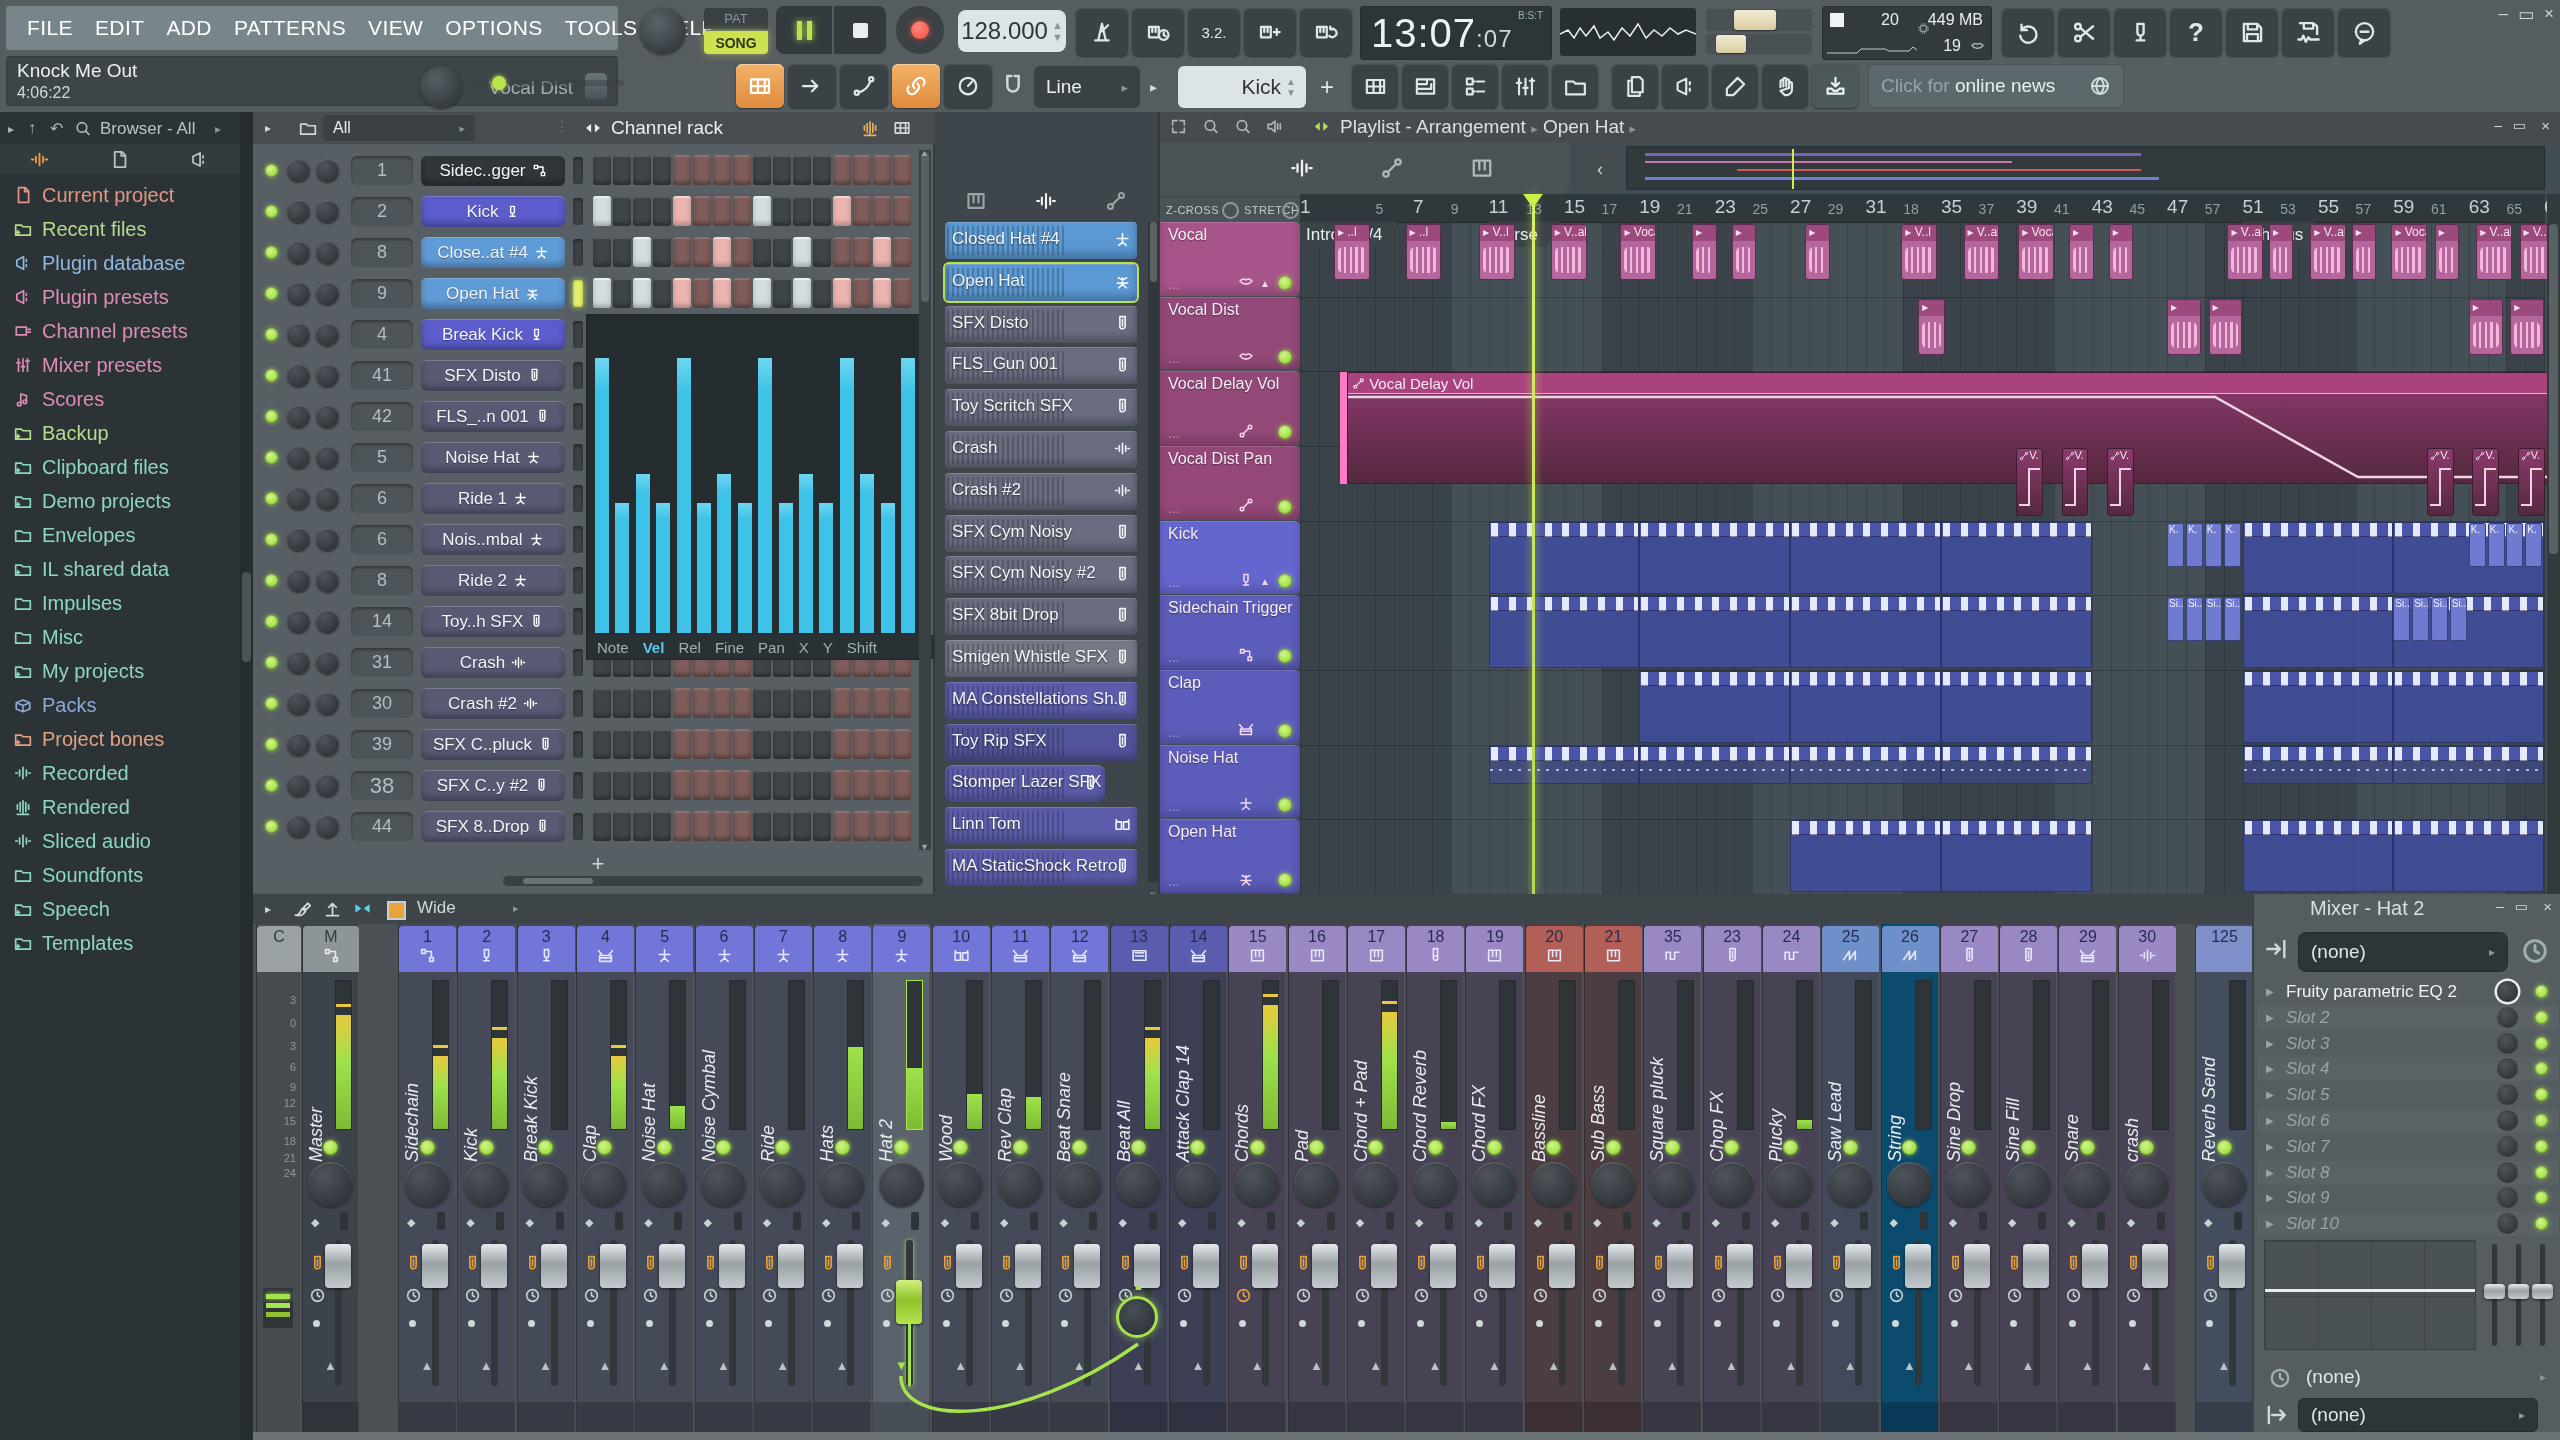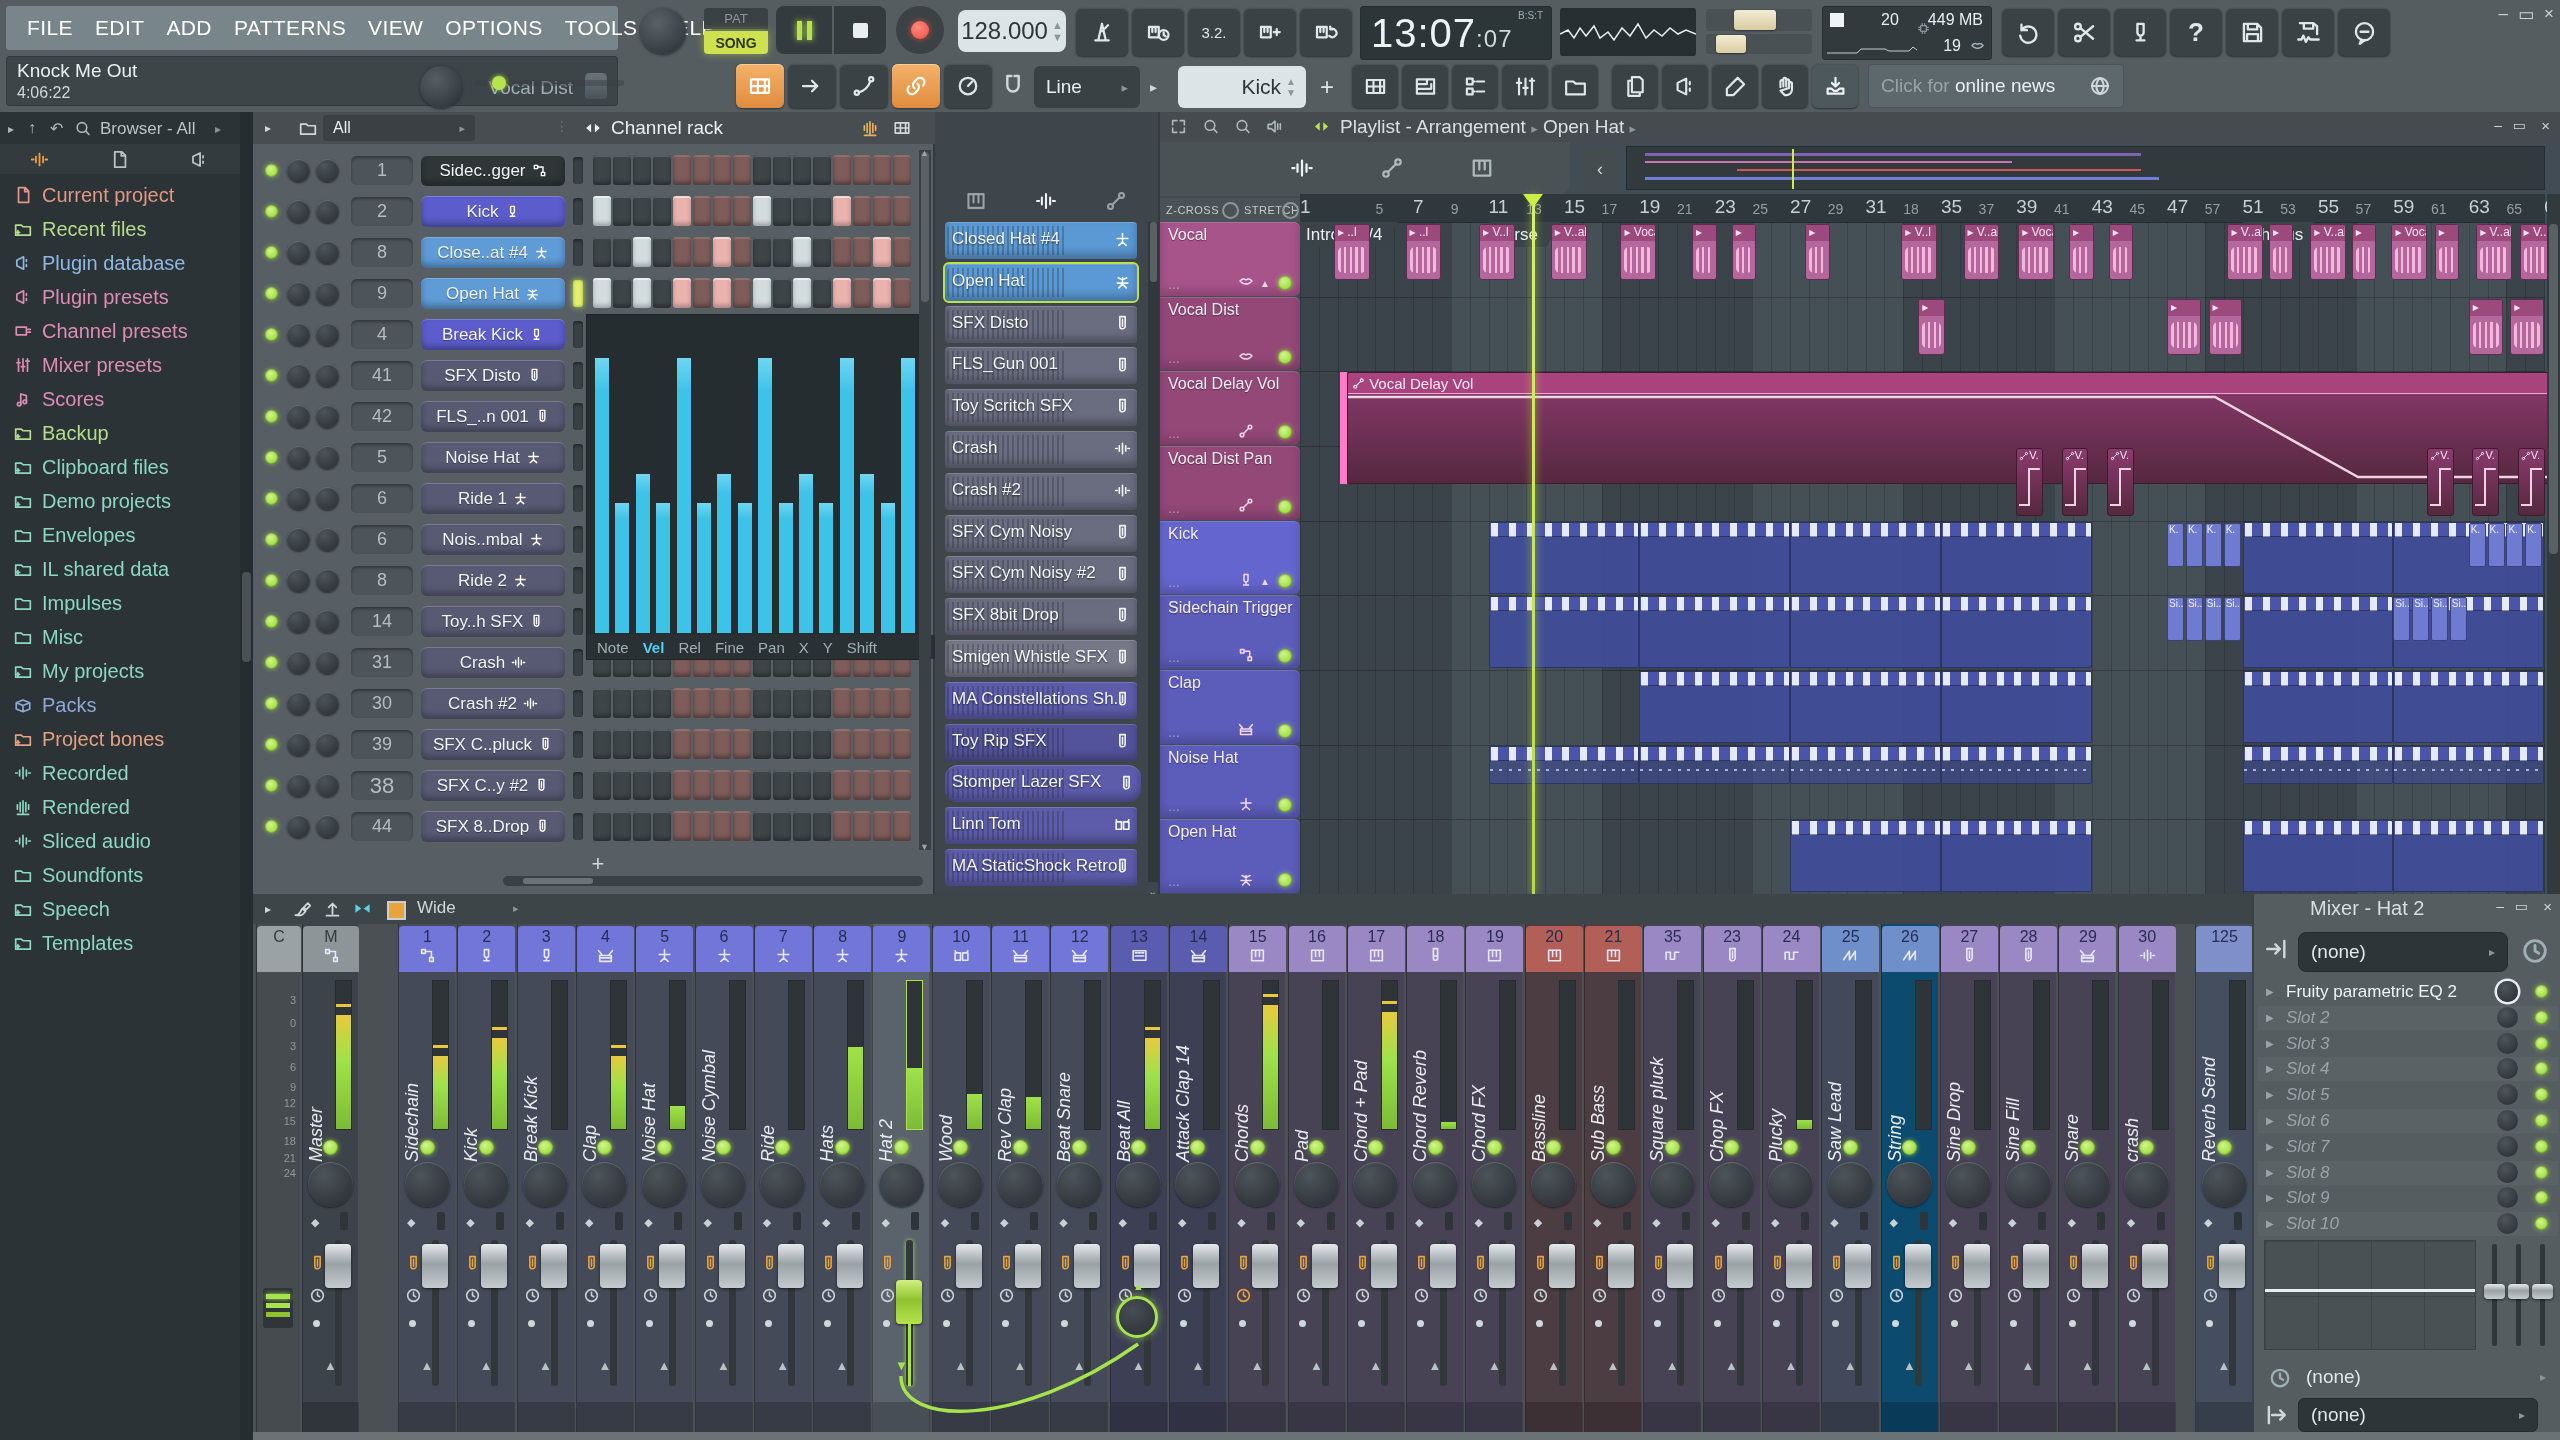--- a/index.html
+++ b/index.html
@@ -1154,21 +1154,21 @@
               <path d="M5.5,1.5h5v9a2.5,2.5 0 0 1-5,0z M8,4v6.5"></path>
             </svg></span>
         </div>
         <div style="position: absolute; left: 10px; top: 501.6px; width: 192px; height: 37px; border-radius: 4px; background: rgb(83, 83, 156); box-shadow: rgba(255, 255, 255, 0.18) 0px 1px 0px inset, rgba(0, 0, 0, 0.28) 0px -5px 8px inset;">
           <div style="position:absolute;left:2px;top:4px;width:120px;height:29px;background:repeating-linear-gradient(90deg,rgba(30,36,40,.55) 0 2px,rgba(0,0,0,0) 2px 5px);opacity:.5;border-radius:3px;"></div>
           <span style="position:absolute;left:7px;top:7px;font-size:17px;color:#f4f7f9;text-shadow:0 1px 2px rgba(0,0,0,.6);white-space:nowrap;">Toy Rip SFX</span>
           <span style="position:absolute;right:6px;top:8px;"><svg class="svgi" width="17" height="17" viewBox="0 0 16 16" style="color:#f4f7f9">
               <path d="M5.5,1.5h5v9a2.5,2.5 0 0 1-5,0z M8,4v6.5"></path>
             </svg></span>
         </div>
-        <div style="position: absolute; left: 10px; top: 543.4px; width: 196px; height: 37px; border-radius: 13px; background: rgb(92, 92, 171); box-shadow: rgba(255, 255, 255, 0.18) 0px 1px 0px inset, rgba(0, 0, 0, 0.28) 0px -5px 8px inset;">
+        <div style="position: absolute; left: 10px; top: 543.4px; width: 160px; height: 37px; border-radius: 8px; background: rgb(92, 92, 171); box-shadow: rgba(255, 255, 255, 0.18) 0px 1px 0px inset, rgba(0, 0, 0, 0.28) 0px -5px 8px inset;">
           <div style="position:absolute;left:2px;top:4px;width:120px;height:29px;background:repeating-linear-gradient(90deg,rgba(30,36,40,.55) 0 2px,rgba(0,0,0,0) 2px 5px);opacity:.5;border-radius:3px;"></div>
           <span style="position:absolute;left:7px;top:7px;font-size:17px;color:#f4f7f9;text-shadow:0 1px 2px rgba(0,0,0,.6);white-space:nowrap;">Stomper Lazer SFX</span>
           <span style="position:absolute;right:6px;top:8px;"><svg class="svgi" width="17" height="17" viewBox="0 0 16 16" style="color:#f4f7f9">
               <path d="M5.5,1.5h5v9a2.5,2.5 0 0 1-5,0z M8,4v6.5"></path>
             </svg></span>
         </div>
         <div style="position: absolute; left: 10px; top: 585.2px; width: 192px; height: 37px; border-radius: 4px; background: rgb(92, 92, 171); box-shadow: rgba(255, 255, 255, 0.18) 0px 1px 0px inset, rgba(0, 0, 0, 0.28) 0px -5px 8px inset;">
           <div style="position:absolute;left:2px;top:4px;width:120px;height:29px;background:repeating-linear-gradient(90deg,rgba(30,36,40,.55) 0 2px,rgba(0,0,0,0) 2px 5px);opacity:.5;border-radius:3px;"></div>
           <span style="position:absolute;left:7px;top:7px;font-size:17px;color:#f4f7f9;text-shadow:0 1px 2px rgba(0,0,0,.6);white-space:nowrap;">Linn Tom</span>
           <span style="position:absolute;right:6px;top:8px;"><svg class="svgi" width="17" height="17" viewBox="0 0 16 16" style="color:#f4f7f9">

